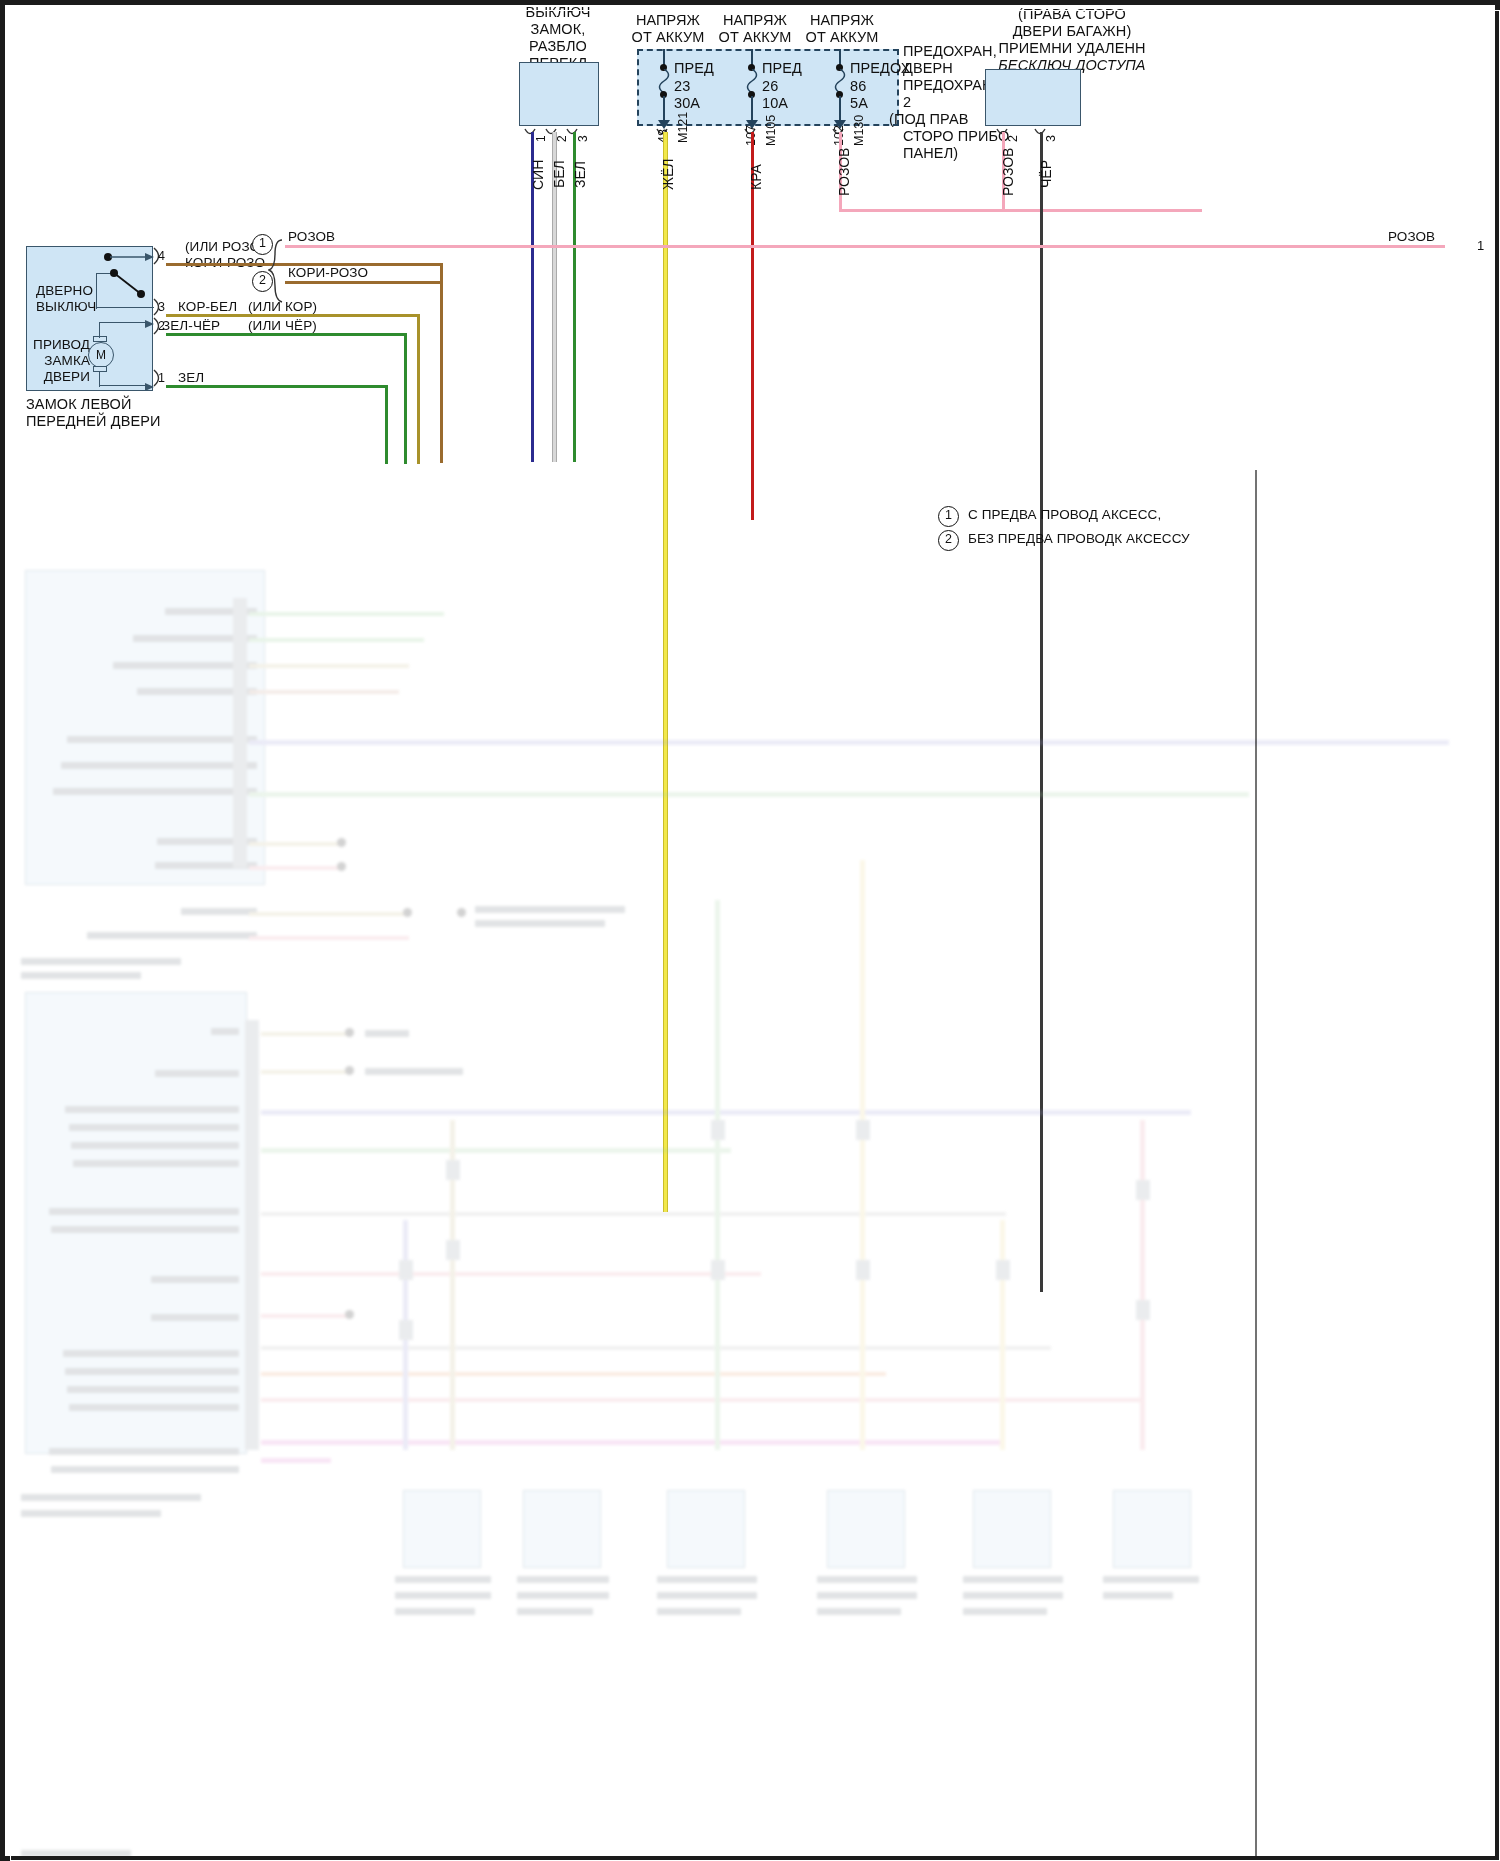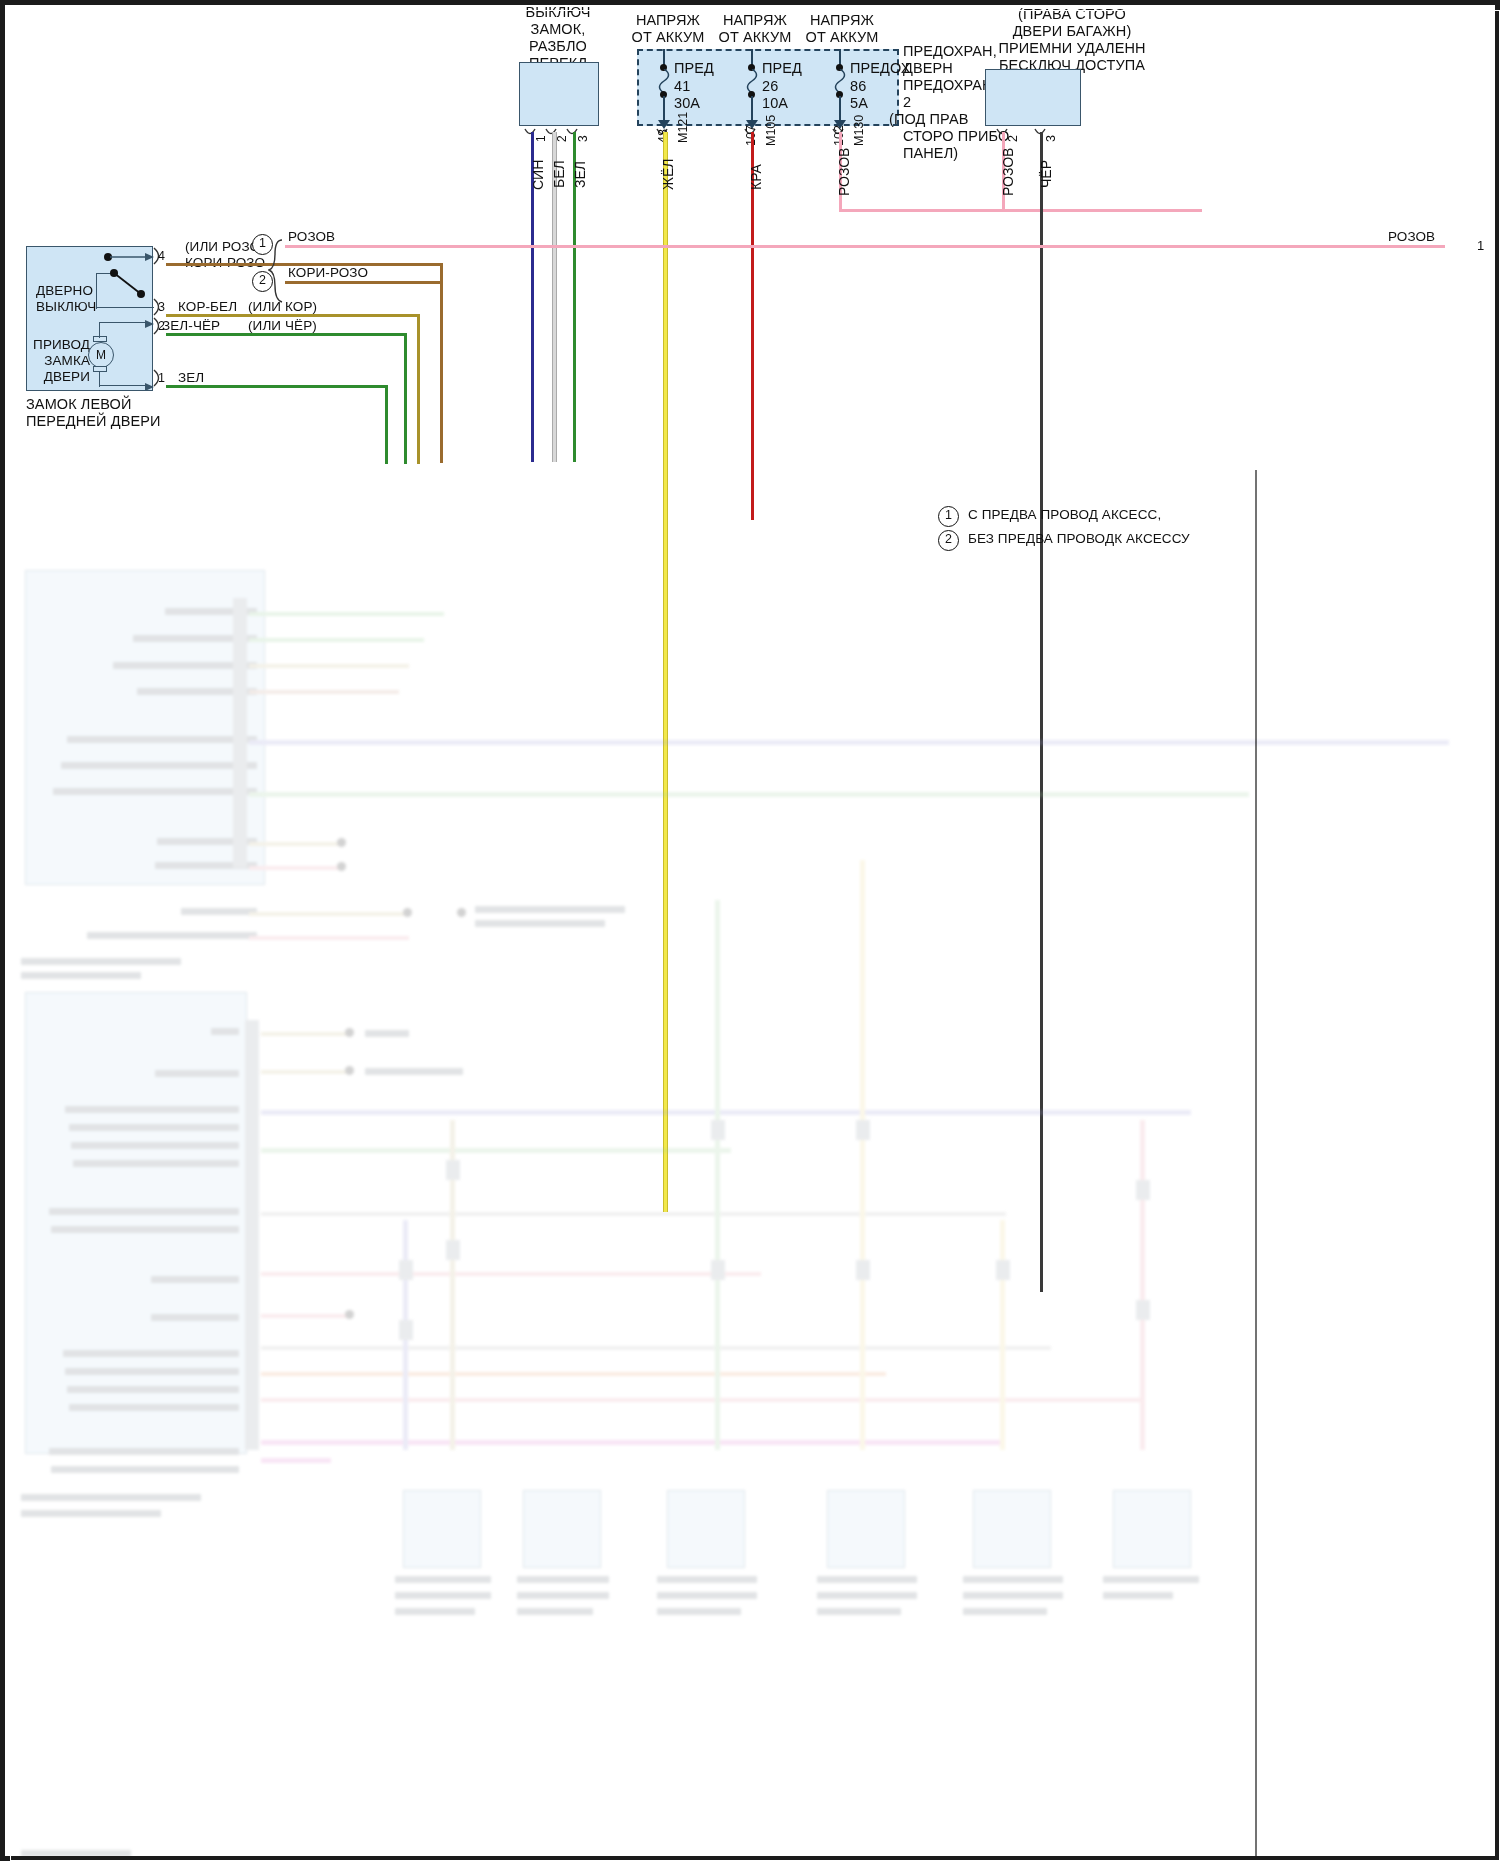--- a/index.html
+++ b/index.html
@@ -95,21 +95,21 @@
       </svg>
   </div>
   <div class="dot" style="left:660px;top:91px;width:7px;height:7px;"></div>
   <div class="thin" style="left:663px;top:96px;width:1.6px;height:25px;background:#24435c;"></div>
   <div style="position:absolute;left:657px;top:116px;">
     <svg width="14" height="11">
         <path d="M7 10 L1 1 L13 1 Z" fill="#24435c"></path>
       </svg>
   </div>
   <div class="lbl" style="left:674px;top:60px;">ПРЕД</div>
-  <div class="lbl" style="left:674px;top:78px;">41</div>
+  <div class="lbl" style="left:674px;top:78px;">23</div>
   <div class="lbl" style="left:674px;top:95px;">30A</div>
   <div class="hook" style="left:656px;top:126px;">
     <svg width="18" height="12">
         <path d="M1 1 q5 9 10 0" fill="none" stroke="#333" stroke-width="1.4"></path>
       </svg>
   </div>
   <div class="vlbl" style="left:656px;top:143px;font-size:12.5px;">48</div>
   <div class="vlbl" style="left:676px;top:143px;font-size:12.5px;">M121</div>
   <div class="wv" style="left:663px;top:132px;height:1080px;background:#f2e84b;border-left:.6px solid #cbbf2a;border-right:.6px solid #cbbf2a;"></div>
   <div class="vlbl" style="left:660px;top:190px;font-size:14px;">ЖЁЛ</div>
@@ -174,21 +174,21 @@
   <div class="lbl" style="left:903px;top:60px;">ДВЕРН</div>
   <div class="lbl" style="left:903px;top:77px;">ПРЕДОХРАНИ</div>
   <div class="lbl" style="left:903px;top:94px;">2</div>
   <div class="lbl" style="left:889px;top:111px;">(ПОД ПРАВ</div>
   <div class="lbl" style="left:903px;top:128px;">СТОРО ПРИБО</div>
   <div class="lbl" style="left:903px;top:145px;">ПАНЕЛ)</div>
 
   <div class="lbl c" style="left:952px;top:6px;width:240px;">(ПРАВА СТОРО</div>
   <div class="lbl c" style="left:952px;top:23px;width:240px;">ДВЕРИ БАГАЖН)</div>
   <div class="lbl c" style="left:940px;top:40px;width:264px;">ПРИЕМНИ УДАЛЕНН</div>
-  <div class="lbl c" style="left:940px;top:57px;width:264px;">БЕСКЛЮЧ ДОСТУПА</div>
+  <div class="lbl c" style="left:940px;top:57px;width:264px;font-style:italic;">БЕСКЛЮЧ ДОСТУПА</div>
 
   <div class="box" style="left:985px;top:69px;width:96px;height:57px;"></div>
 
   <div class="hook" style="left:996px;top:126px;">
     <svg width="18" height="12">
         <path d="M1 1 q5 9 10 0" fill="none" stroke="#333" stroke-width="1.4"></path>
       </svg>
   </div>
   <div class="vlbl" style="left:1006px;top:142px;font-size:12.5px;">2</div>
   <div class="wv" style="left:1002px;top:132px;height:80px;background:#f4a7bb;"></div>

